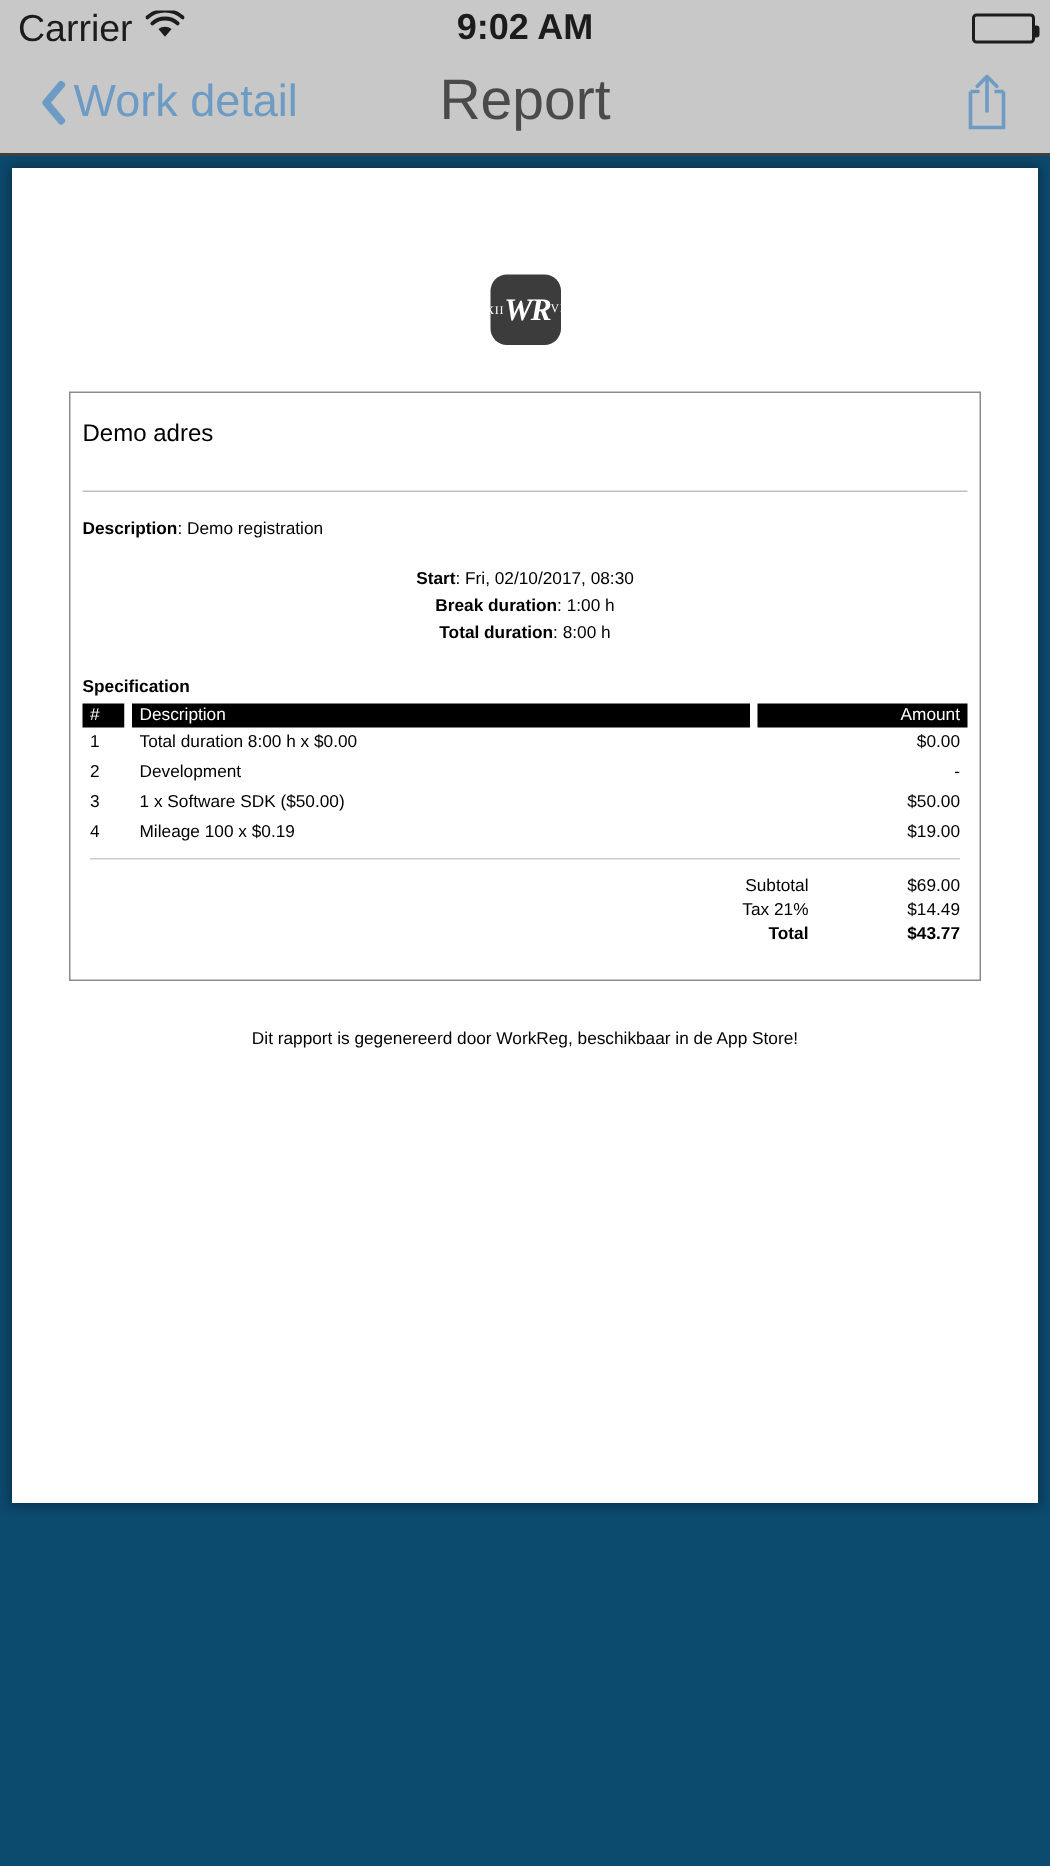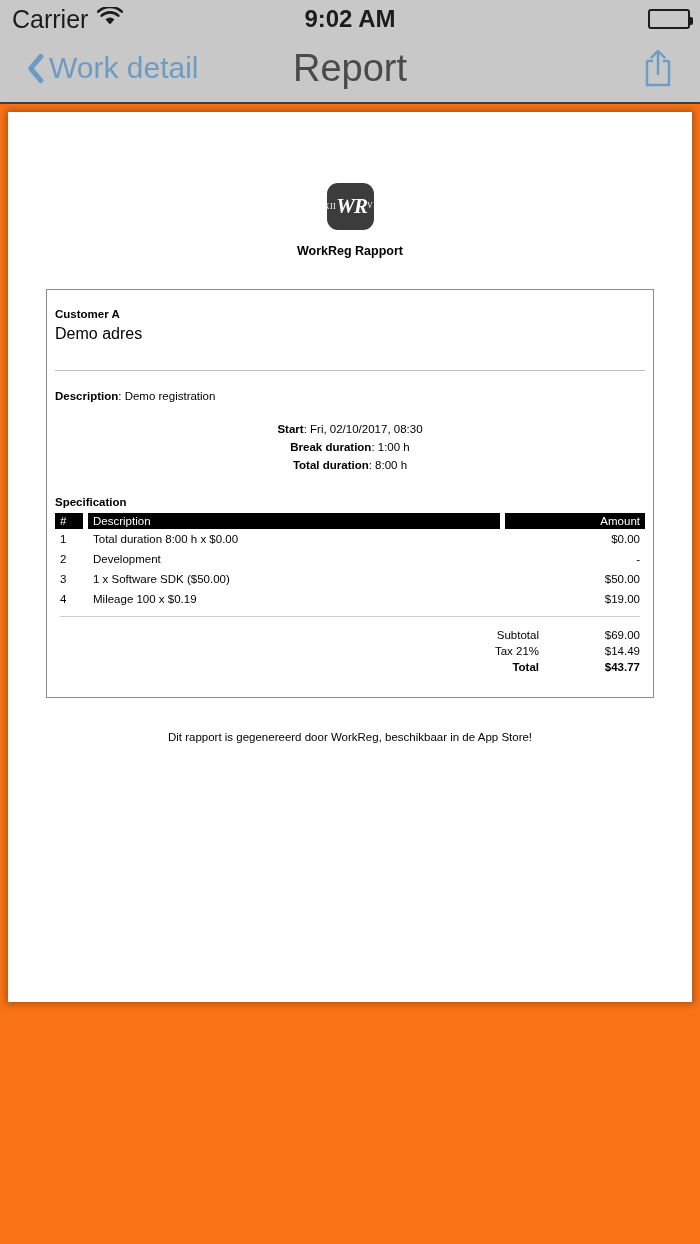--- a/index.html
+++ b/index.html
@@ -2,21 +2,21 @@
 <html><head>
 <meta charset="utf-8">
 <style>
   * { box-sizing: border-box; margin: 0; padding: 0; }
   html, body {
     width: 700px; height: 1244px;
     background: #ffffff;
     font-family: "Liberation Sans", sans-serif;
     overflow: hidden;
   }
-  #app { position: relative; width: 700px; height: 1244px; background: #f97316; padding-left: 11px; }
+  #app { position: relative; width: 700px; height: 1244px; background: #0c4a6e; padding-left: 11px; }
 
   
   .statusbar {
     position: absolute; top: 0; left: 0; width: 700px; height: 38px;
     background: #c8c8c8;
     display: flex; align-items: center;
   }
   .sb-left { position: absolute; left: 12px; display: flex; align-items: center; gap: 9px; }
   .sb-carrier { font-size: 25px; color: #1c1c1c; letter-spacing: 0px; }
   .sb-center {
@@ -175,28 +175,26 @@
 
   <div class="paper-wrap">
     <div class="paper">
 
       <div class="logo-block">
         <div class="logo">
           <span class="num top">XII</span>
           <span class="wr">WR</span>
           <span class="num bot">VI</span>
         </div>
-        <div class="logo-caption">WorkReg Rapport</div>
       </div>
 
       <div class="report-box">
 
         <div class="box-pad">
           <div class="customer">
-            <div>Customer A</div>
             <div class="customer-addr">Demo adres</div>
           </div>
 
           <hr class="hr-light">
 
           <div class="desc">
             <b>Description</b><span>: </span><span>Demo registration</span>
           </div>
 
           <div class="times">

